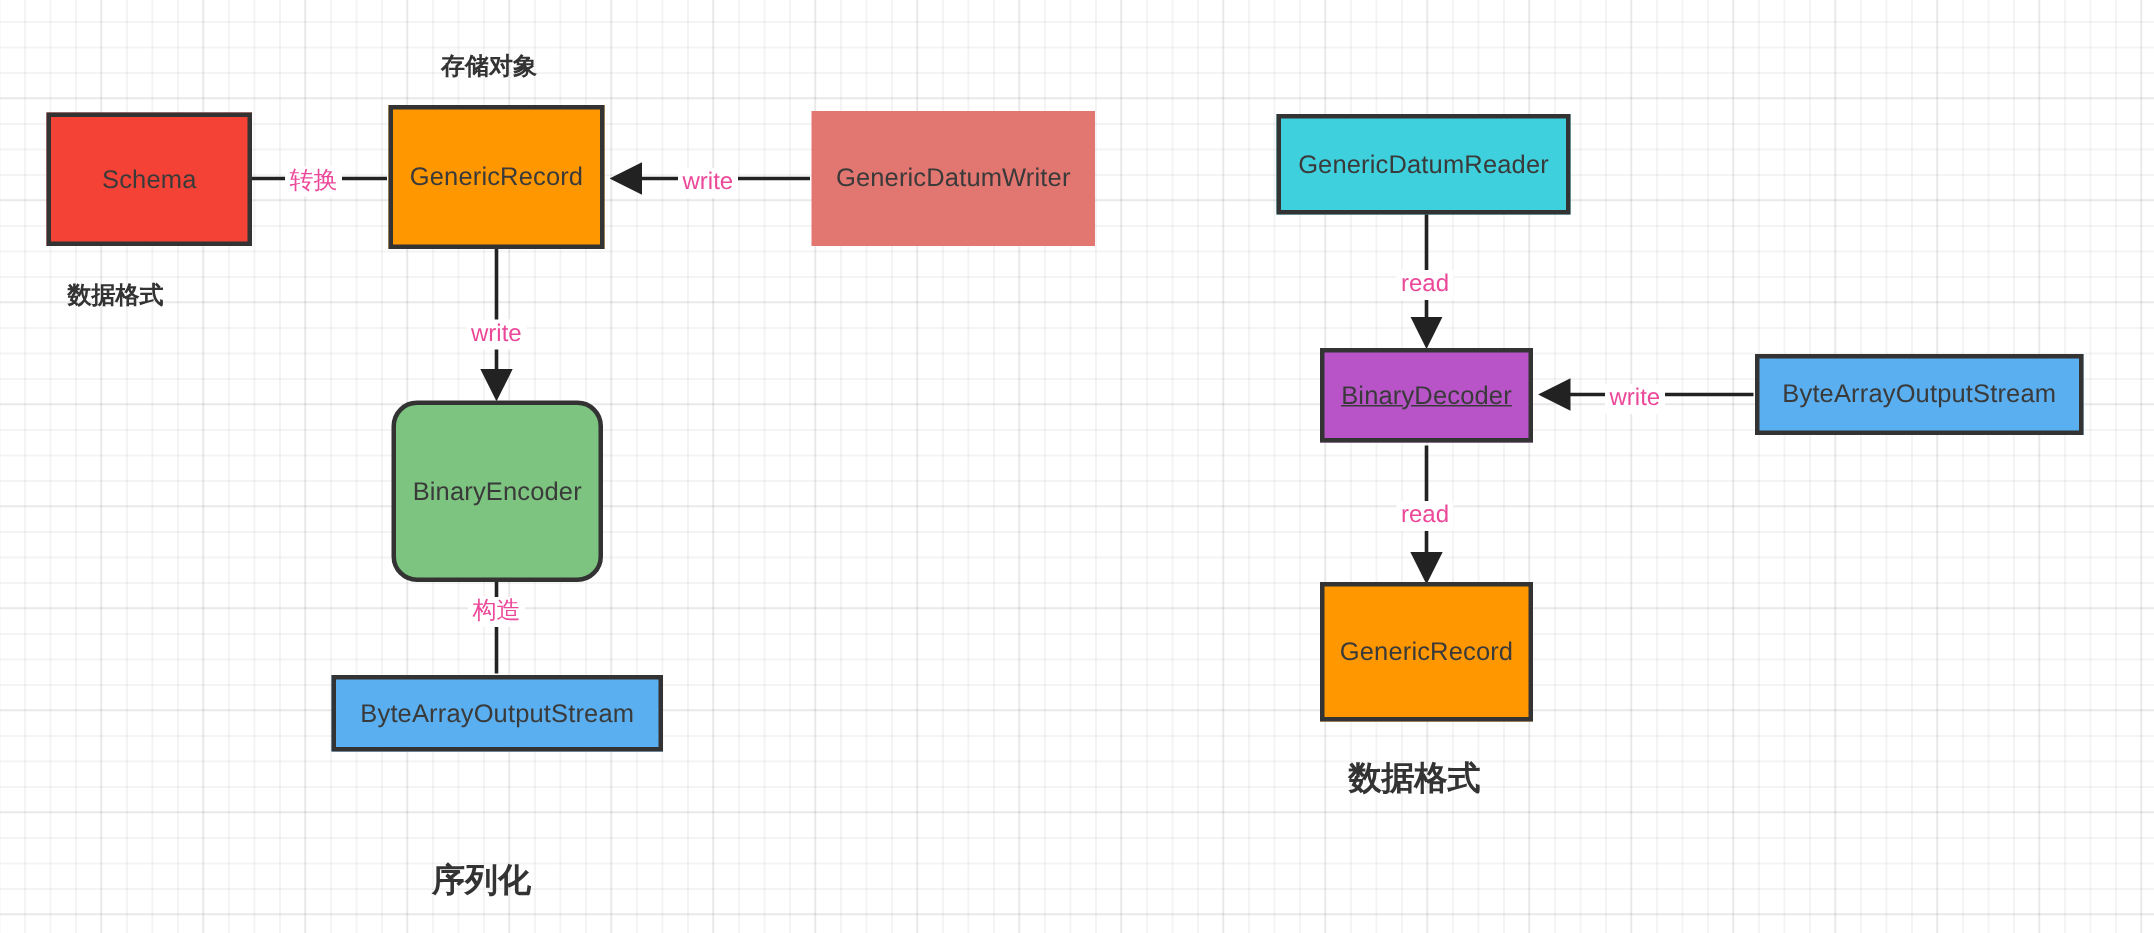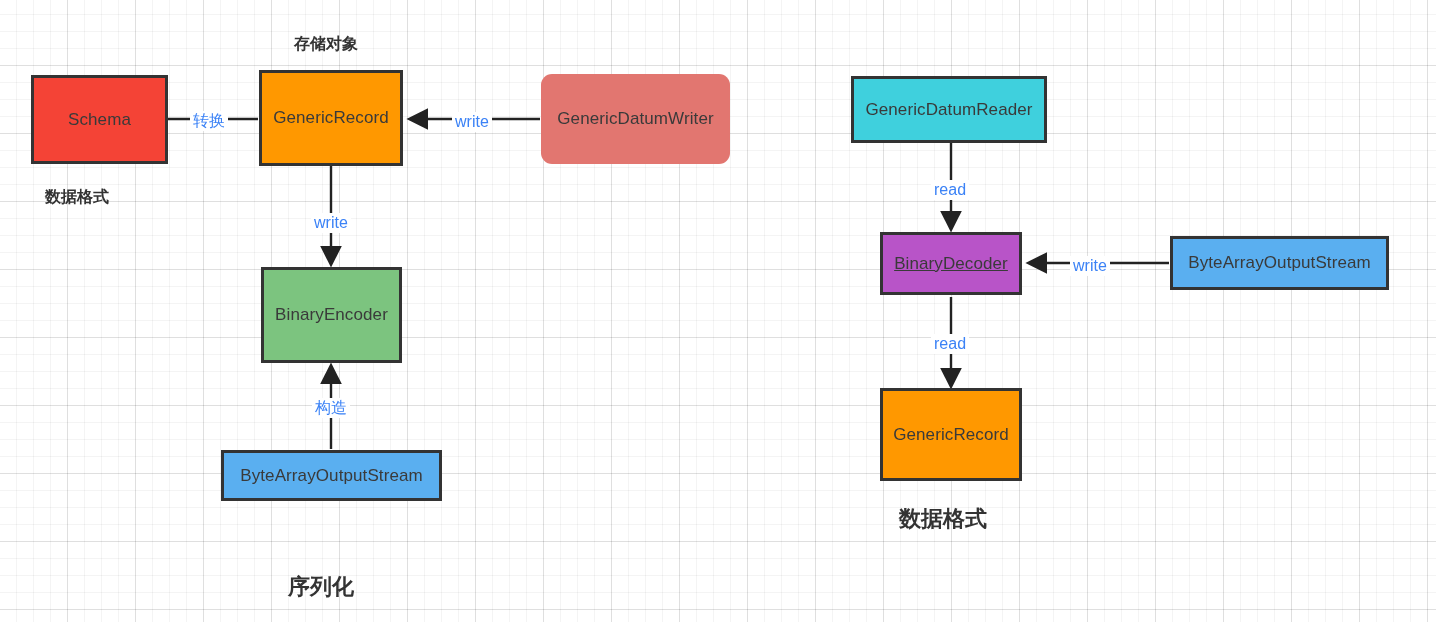--- a/index.html
+++ b/index.html
@@ -39,42 +39,42 @@
     color: #3a3a3a;
     font-size: 17px;
     letter-spacing: 0.1px;
     white-space: nowrap;
     z-index: 3;
   }
   .node.bordered {
     border: 3px solid #333333;
   }
   .node.rounded {
-    border-radius: 11px;
+    border-radius: 0;
   }
   
   .cap {
     position: absolute;
     color: #333333;
     white-space: nowrap;
     z-index: 4;
   }
   .cap.cjk-bold {
     font-weight: bold;
     font-size: 16px;
   }
   .cap.section {
     font-weight: bold;
     font-size: 22px;
   }
   
   .edge-label {
     position: absolute;
     background: #ffffff;
-    color: #3b82f6;
+    color: #ec4899;
     font-size: 16px;
     line-height: 1;
     padding: 2px 3px;
     white-space: nowrap;
     z-index: 5;
   }
   .edge-label.cjk {
     font-weight: normal;
   }
   
@@ -135,21 +135,21 @@
   <div class="cap cjk-bold" style="left:294px; top:34px;">存储对象</div>
 
   <div class="node bordered" style="left:259px; top:70px; width:144px; height:96px; background:#ff9800;">
     <span>GenericRecord</span>
   </div>
 
   <div class="node rounded" style="left:541px; top:74px; width:189px; height:90px; background:#e27670;">
     <span>GenericDatumWriter</span>
   </div>
 
-  <div class="node bordered" style="left:261px; top:267px; width:141px; height:96px; background:#7cc47f;">
+  <div class="node bordered" style="left:261px; top:267px; width:141px; height:121px; background:#7cc47f;border-radius:17px;">
     <span>BinaryEncoder</span>
   </div>
 
   <div class="node bordered" style="left:221px; top:450px; width:221px; height:51px; background:#5aaff0;">
     <span>ByteArrayOutputStream</span>
   </div>
 
   <div class="edge-label cjk" style="left:190px; top:111px;">转换</div>
 
   <div class="edge-label" style="left:452px; top:112px;">write</div>

